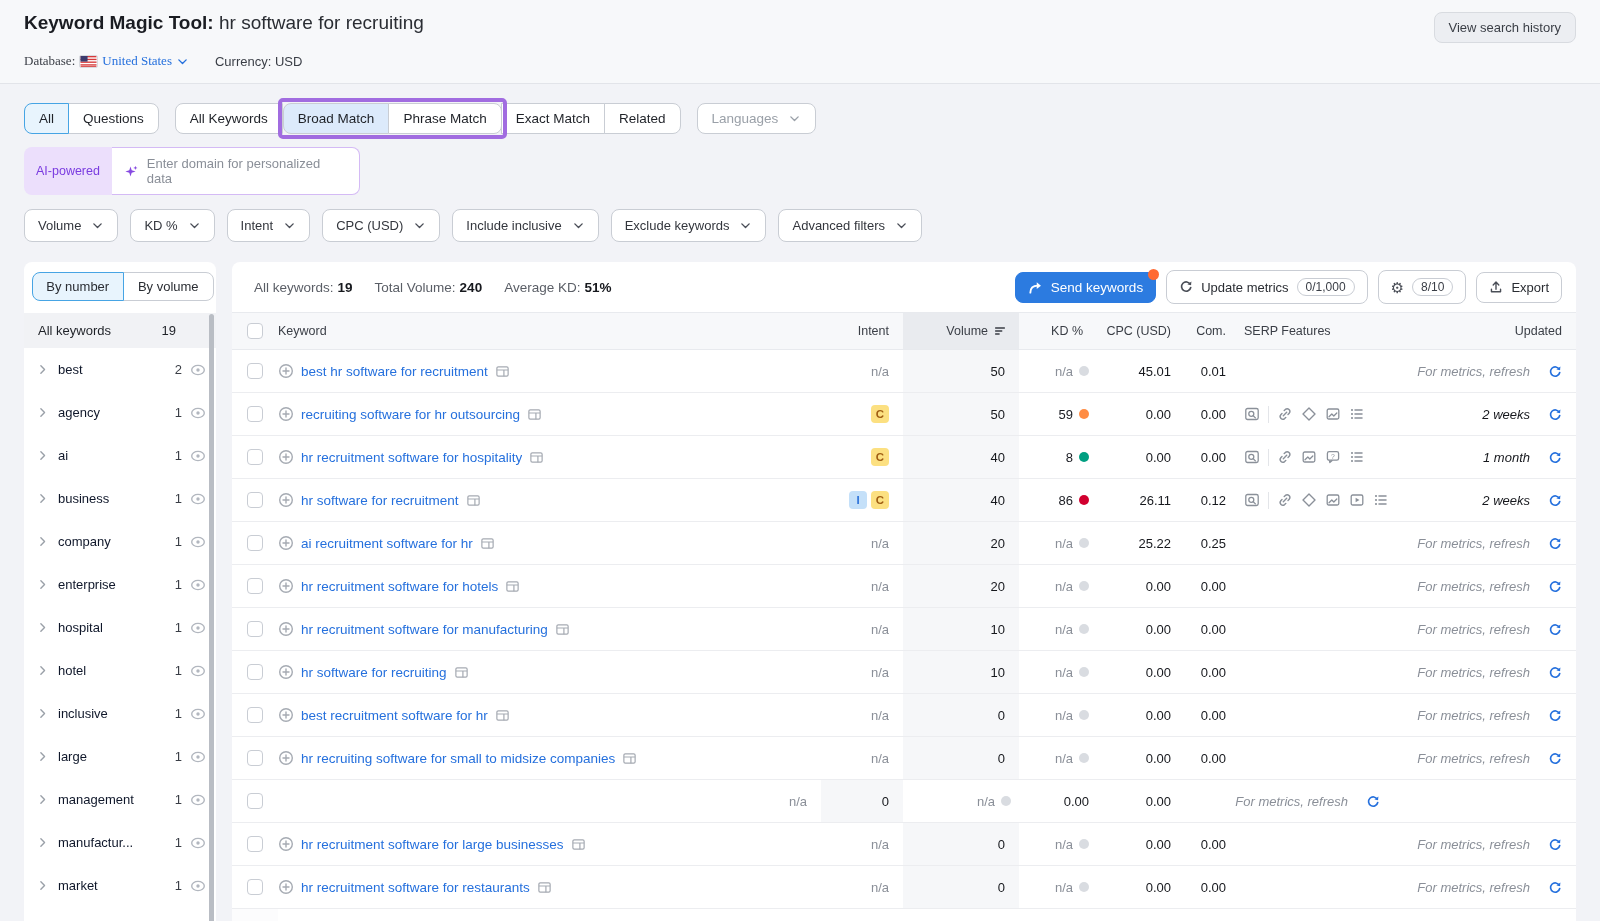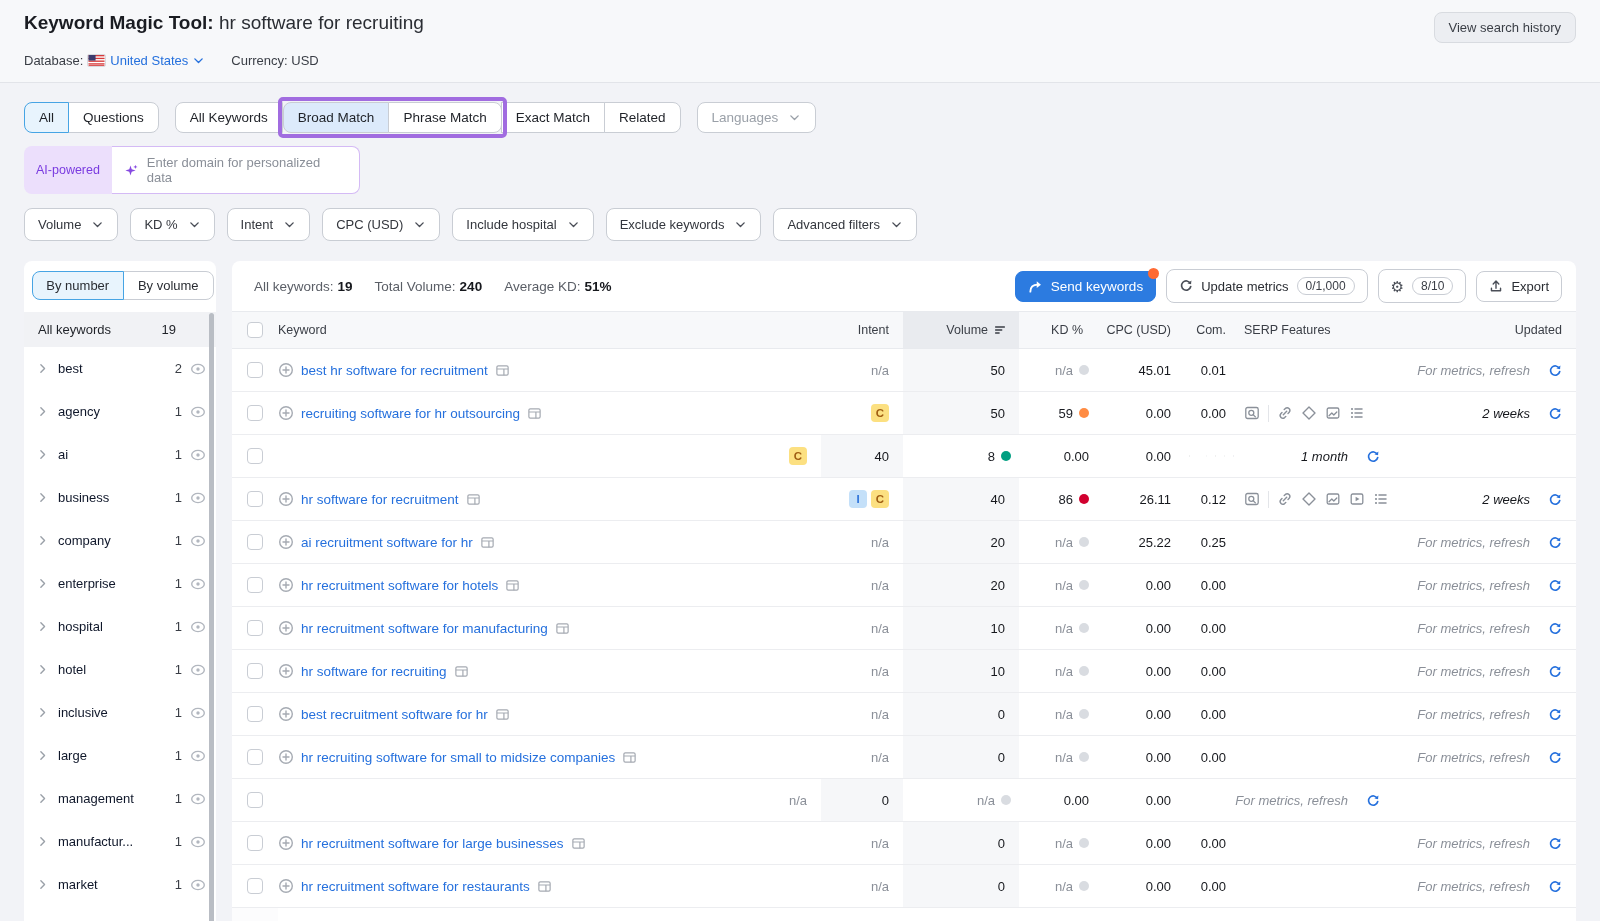--- a/index.html
+++ b/index.html
@@ -14,21 +14,21 @@
   button { font-family:inherit; cursor:pointer; background:none; border:none; font-size:13px; color:#2a2d33; }
 
   
   .top { padding:12px 24px 0 24px; background:#f7f8fa; border-bottom:1px solid #e2e4e9; }
   .title-row { display:flex; align-items:flex-start; justify-content:space-between; }
   .title { font-size:19px; }
   .title b { font-weight:bold; }
   .title .query { font-weight:normal; color:#2a2d33; }
   .history-btn { background:#eceef2; border:1px solid #d8dbe0; border-radius:8px; padding:7px 14px; font-size:13px; color:#3a3e46; }
   .meta-row { display:flex; align-items:center; gap:26px; margin:10px 0 14px 0; font-size:13px; color:#3a3e46; }
-  .db-select { display:inline-flex; align-items:center; gap:4px; color:#2570dd; cursor:pointer; }
+  .db-select { display:inline-flex; align-items:center; gap:4px; color:#2570dd; cursor:pointer;font-family:Liberation Serif, serif; }
   .db-select .lbl { color:#3a3e46; }
   .flag { border:1px solid #d8dbe0; border-radius:2px; }
 
   
   .tabs-row { display:flex; align-items:center; gap:16px; padding:19px 24px 0 24px; }
   .seg { display:inline-flex; }
   .seg .tab {
     background:#fff; border:1px solid #c9cdd4; padding:7px 14px; margin-left:-1px;
     font-size:13.5px; color:#1f2228; position:relative;
   }
@@ -288,21 +288,21 @@
         <use href="#i-chev-down"></use>
       </svg>
     </button>
     <button class="chip">
       <span>CPC (USD)</span>
       <svg width="13" height="13" class="chev">
         <use href="#i-chev-down"></use>
       </svg>
     </button>
     <button class="chip">
-      <span>Include hospital</span>
+      <span>Include inclusive</span>
       <svg width="13" height="13" class="chev">
         <use href="#i-chev-down"></use>
       </svg>
     </button>
     <button class="chip">
       <span>Exclude keywords</span>
       <svg width="13" height="13" class="chev">
         <use href="#i-chev-down"></use>
       </svg>
     </button>
@@ -612,20 +612,29 @@
       <svg class="refresh-ico" width="14" height="14">
               <use href="#i-refresh"></use>
             </svg>
     </div>
   </div>
 
   <div class="grid trow">
     <div>
             <div class="cbx"></div>
           </div>
+    <div class="kw-cell">
+      <svg class="ico-gray" width="16" height="16">
+              <use href="#i-plus-circle"></use>
+            </svg>
+      <a class="kw-link">hr recruitment software for hospitality</a>
+      <svg class="ico-gray" width="15" height="15">
+              <use href="#i-serp-card"></use>
+            </svg>
+    </div>
     <div class="intent-cell">
             <span class="badge C">C</span>
           </div>
     <div class="vol-cell">40</div>
     <div class="kd-cell">
       <span>8</span>
       <span class="kd-dot green"></span>
     </div>
     <div class="num-cell">0.00</div>
     <div class="num-cell">0.00</div>

